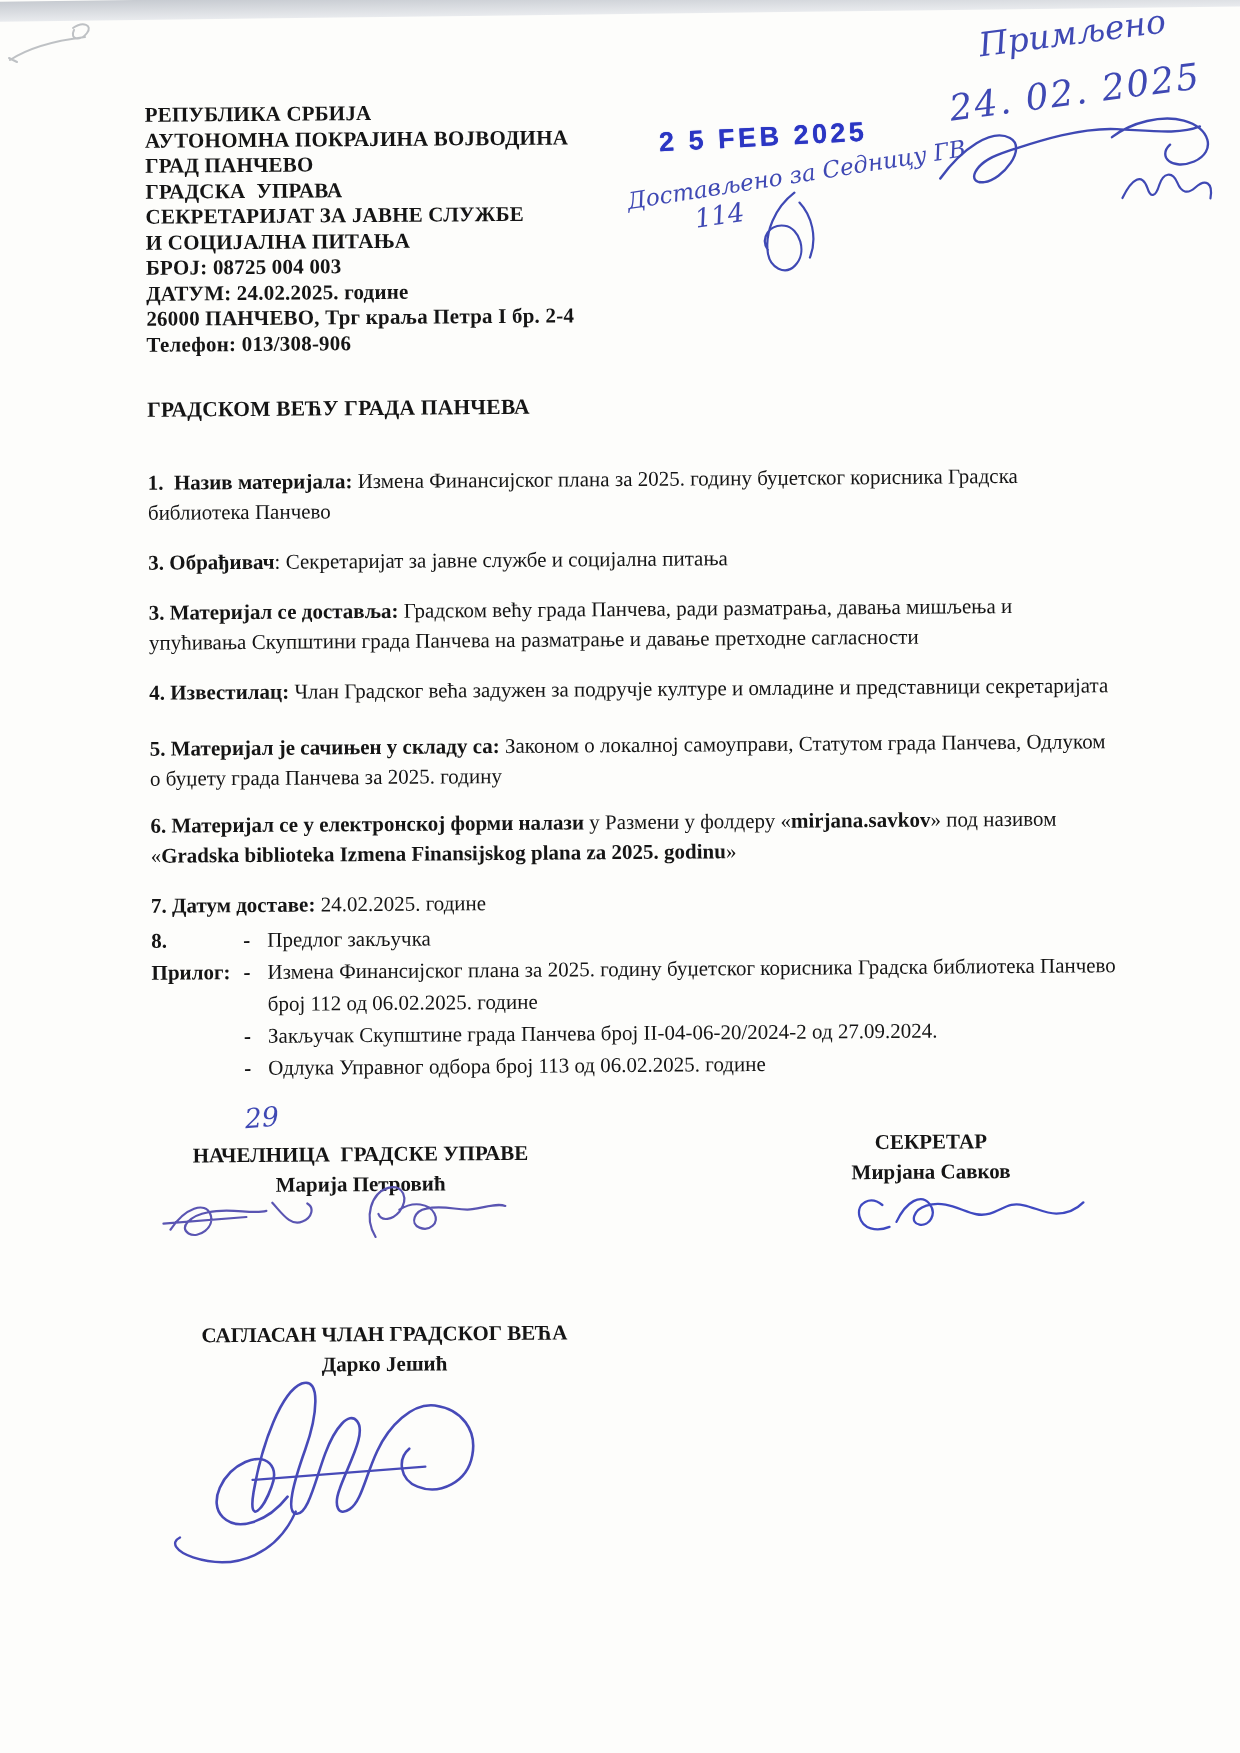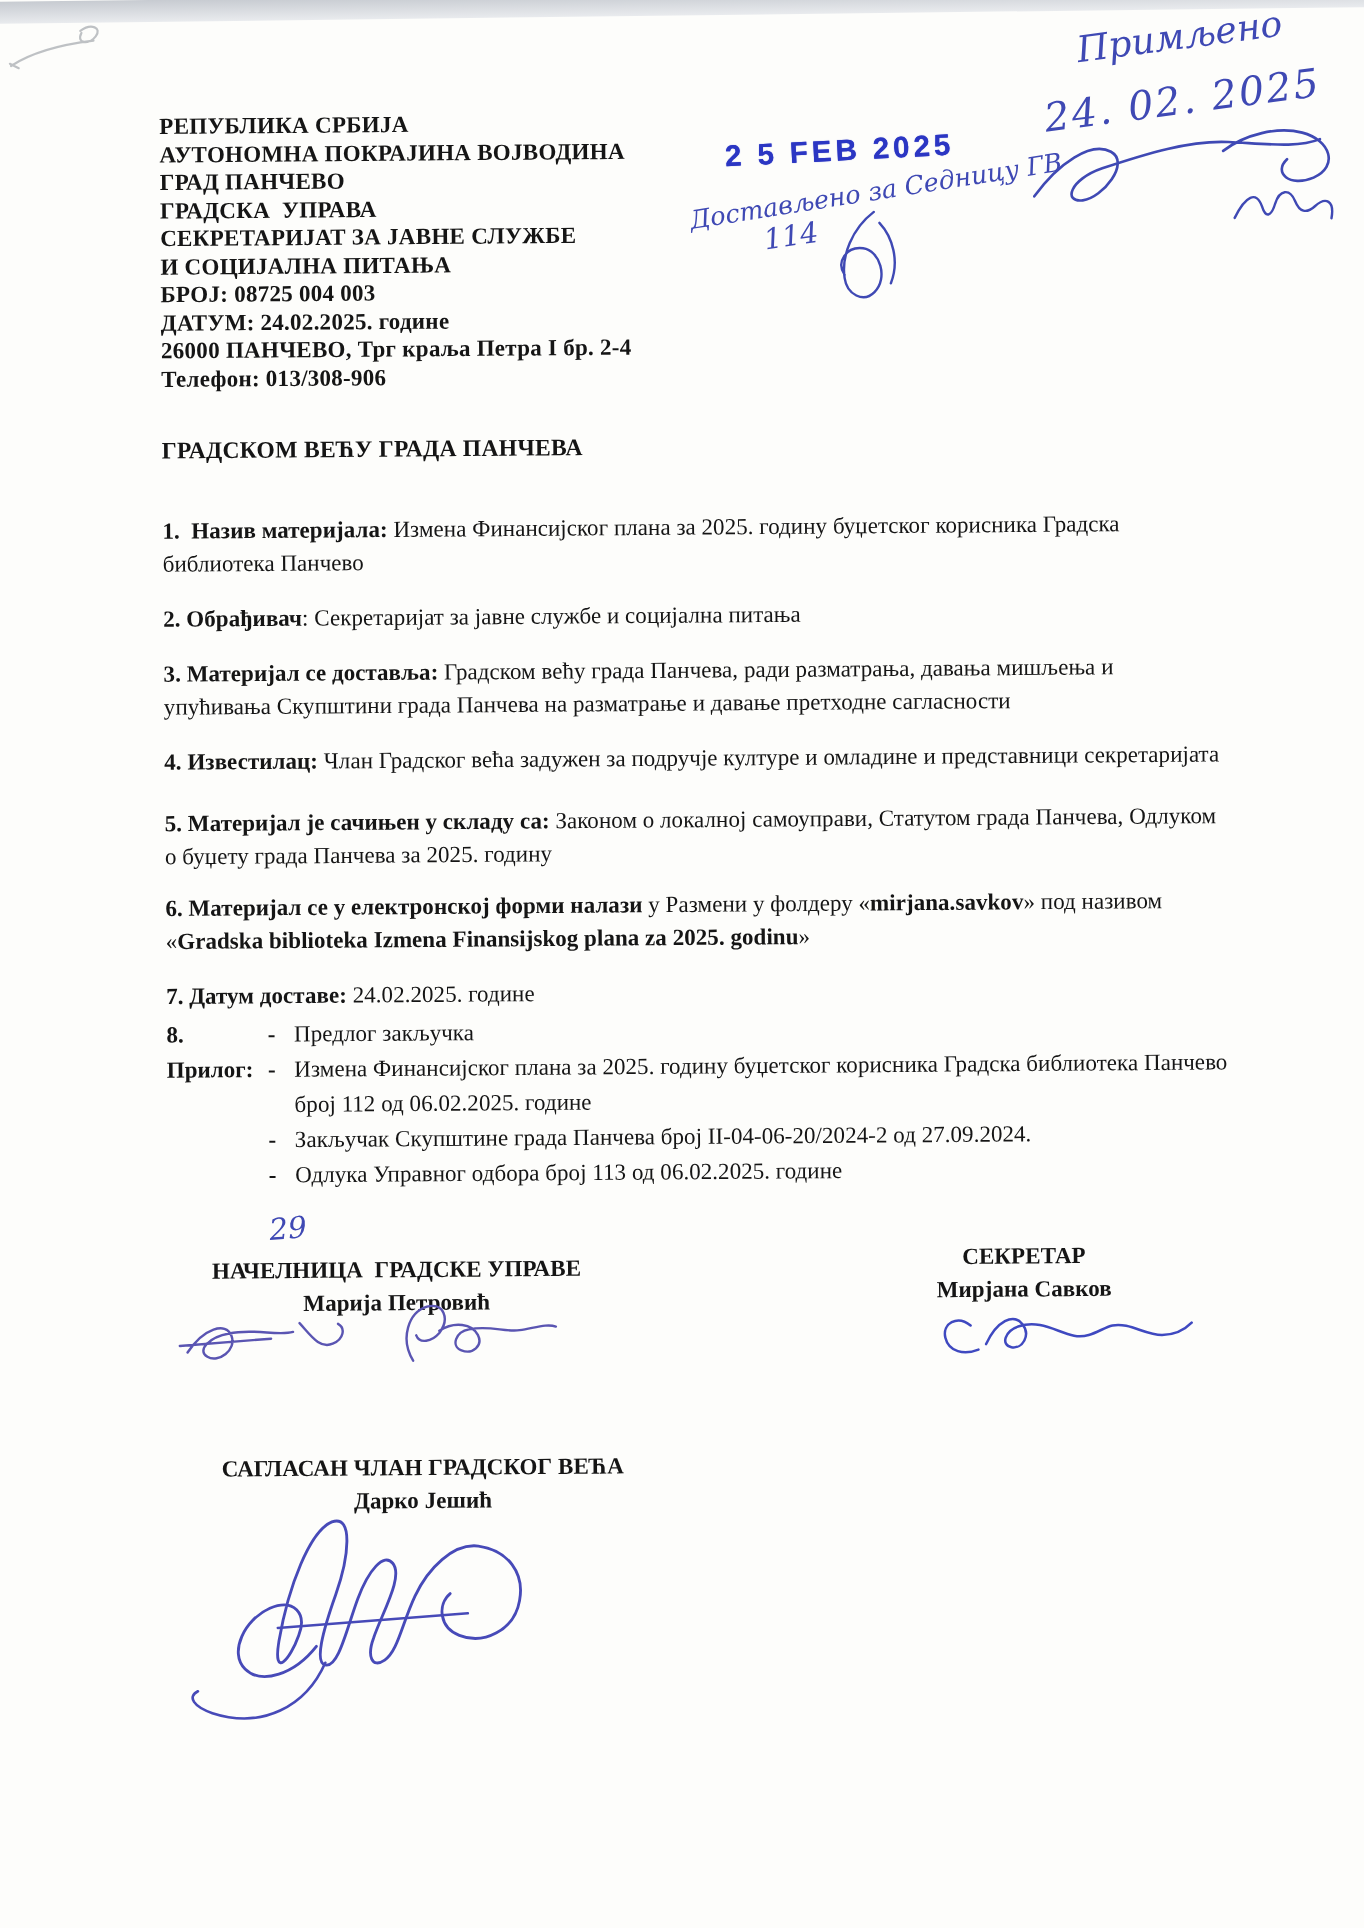--- a/index.html
+++ b/index.html
@@ -95,21 +95,21 @@
     <div class="hw hw-delivered">Достављено за Седницу ГВ</div>
     <div class="hw hw-114">114</div>
     <svg class="scrawl" style="left:742px; top:190px;" width="90" height="90" viewBox="0 0 90 90">
       <path d="M55 5 C35 20 25 45 28 65 C30 80 45 88 55 78 C68 65 60 40 45 38 C30 36 20 50 28 62 M60 15 C72 28 78 50 70 70" stroke="#3f49b4" stroke-width="2.2"></path>
     </svg>
 
     <div class="doc-title">ГРАДСКОМ ВЕЋУ ГРАДА ПАНЧЕВА</div>
 
     <p class="item i1"><span class="lbl">1.&nbsp; Назив материјала:</span><span> Измена Финансијског плана за 2025. годину буџетског корисника Градска библиотека Панчево</span></p>
 
-    <p class="item i2"><span class="lbl">2. Обрађивач</span><span>: Секретаријат за јавне службе и социјална питања</span></p>
+    <p class="item i2"><span class="lbl">3. Обрађивач</span><span>: Секретаријат за јавне службе и социјална питања</span></p>
 
     <p class="item i3"><span class="lbl">3. Материјал се доставља:</span><span> Градском већу града Панчева, ради разматрања, давања мишљења и упућивања Скупштини града Панчева на разматрање и давање претходне сагласности</span></p>
 
     <p class="item i4"><span class="lbl">4. Известилац:</span><span> Члан Градског већа задужен за подручје културе и омладине и представници секретаријата</span></p>
 
     <p class="item i5"><span class="lbl">5. Материјал је сачињен у складу са:</span><span> Законом о локалној самоуправи, Статутом града Панчева, Одлуком о буџету града Панчева за 2025. годину</span></p>
 
     <p class="item i6"><span class="lbl">6. Материјал се у електронској форми налази</span><span> у Размени у фолдеру «</span><span class="lbl">mirjana.savkov</span><span>» под називом «</span><span class="lbl">Gradska biblioteka Izmena Finansijskog plana za 2025. godinu</span><span>»</span></p>
 
     <p class="item i7"><span class="lbl">7. Датум доставе:</span><span> 24.02.2025. године</span></p>

